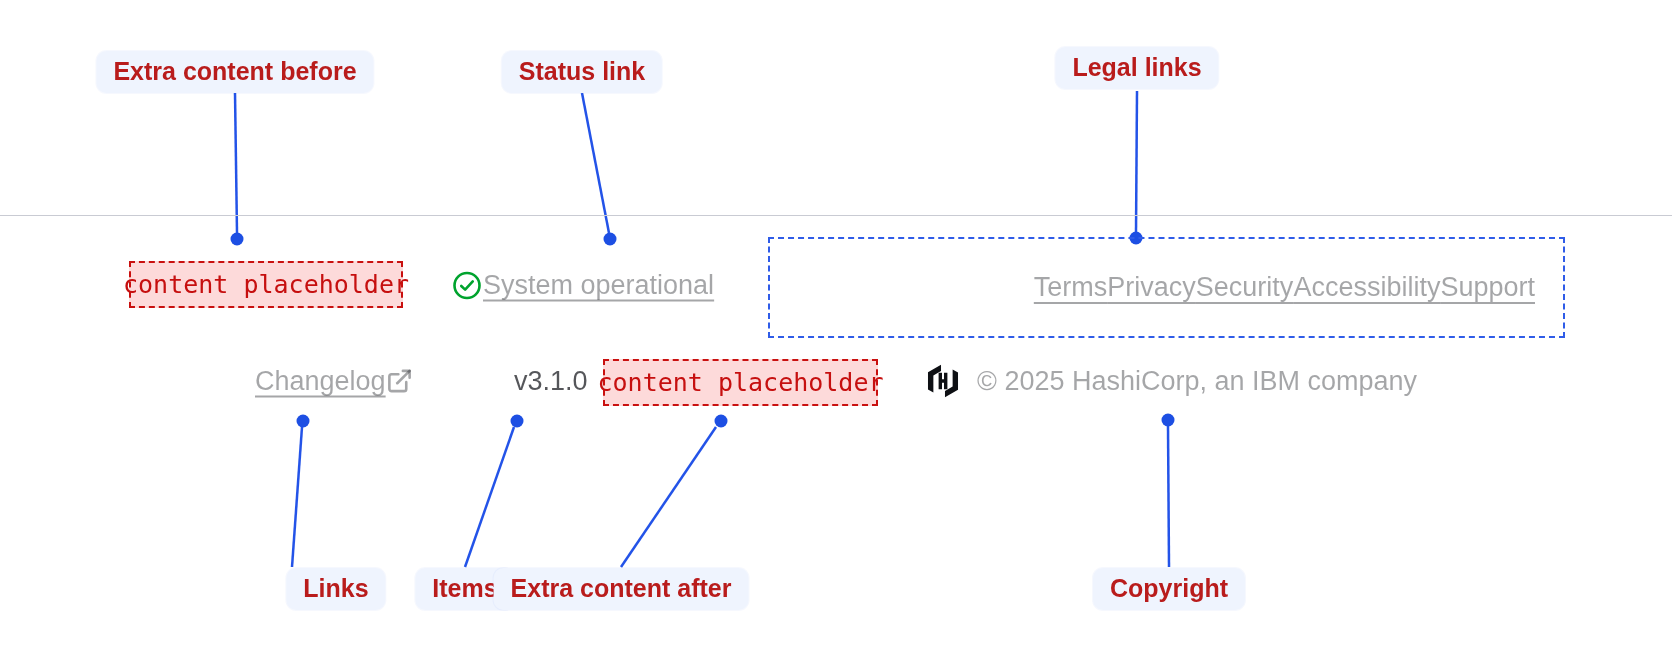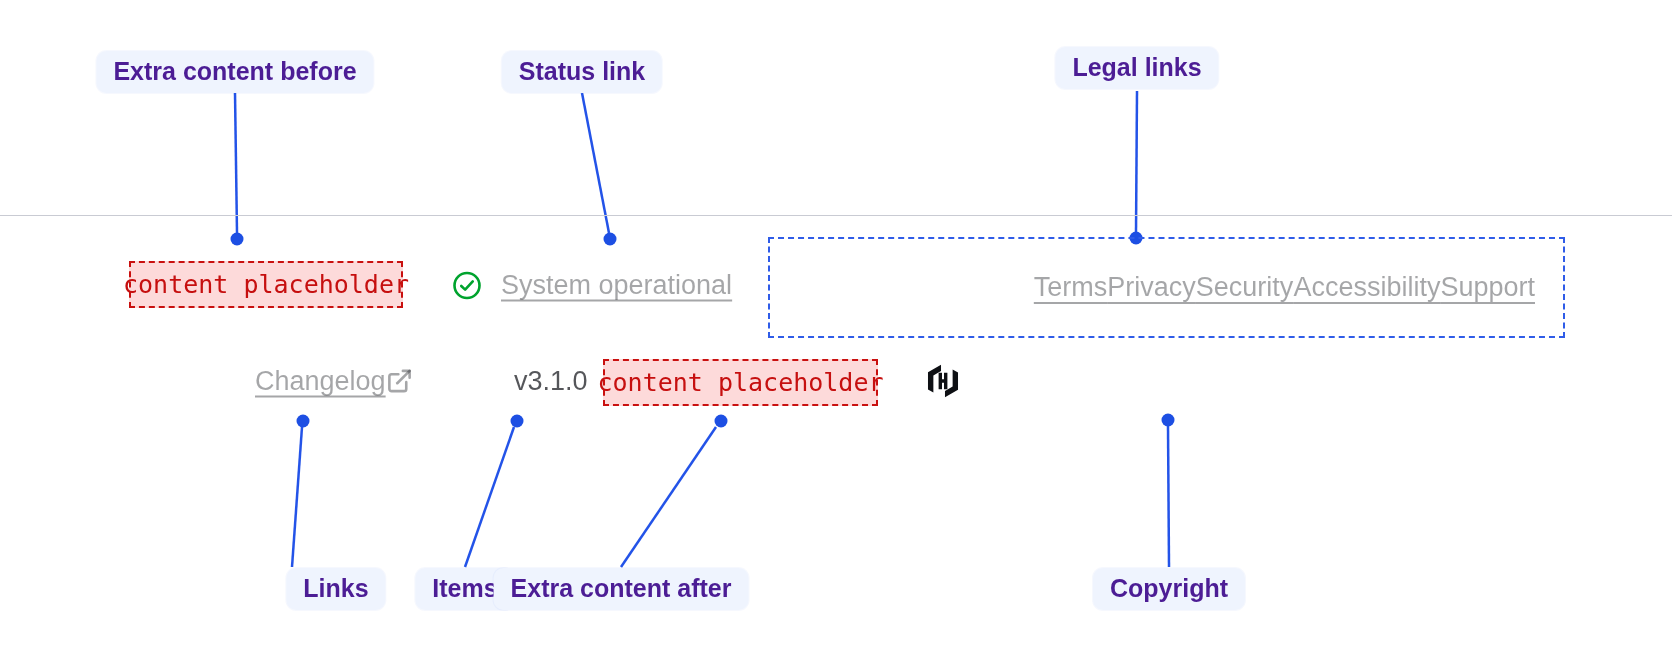--- a/index.html
+++ b/index.html
@@ -4,42 +4,42 @@
 <style>
   html,body{margin:0;padding:0;background:#ffffff;}
   .canvas{
     position:relative;width:1672px;height:658px;background:#ffffff;overflow:hidden;
     font-family:"Liberation Sans",sans-serif;
   }
   
   .pill{
     position:absolute;transform:translateX(-50%);
     background:#EFF4FE;border-radius:10px;padding:7px 17px;
-    color:#4c1d95;font-size:25px;font-weight:600;line-height:1.1;white-space:nowrap;
+    color:#b91c1c;font-size:25px;font-weight:600;line-height:1.1;white-space:nowrap;
     box-shadow:0 0 0 1px rgba(28,79,222,0.04);
   }
   
   .connectors{position:absolute;left:0;top:0;width:1672px;height:658px;pointer-events:none;}
   .connectors line{stroke:#2353E8;stroke-width:2.5px;}
   .connectors circle{fill:#1D4FE3;}
   
   .divider{position:absolute;left:0;right:0;top:215px;height:1px;background:#C9CBD3;}
   .placeholder{
     position:absolute;display:flex;align-items:center;justify-content:center;
     background:#FDDADA;border:2px dashed #C9100F;box-sizing:border-box;
     color:#C60F0F;font-family:"DejaVu Sans Mono",monospace;font-size:25px;white-space:nowrap;
   }
   #ph-before{left:129px;top:261px;width:274px;height:47px;}
   #ph-after{left:603px;top:359px;width:275px;height:47px;}
   .f-link{
     color:rgba(31,33,38,0.40);font-size:27px;white-space:nowrap;
     text-decoration:underline;text-decoration-thickness:2px;text-underline-offset:6px;
     cursor:pointer;
   }
-  #status{position:absolute;left:452px;top:285px;transform:translateY(-50%);display:flex;align-items:flex-end;gap:19px;}
+  #status{position:absolute;left:452px;top:285px;transform:translateY(-50%);display:flex;align-items:flex-end;gap:1px;}
   #legal-box{
     position:absolute;left:768px;top:237px;width:797px;height:101px;box-sizing:border-box;
     border:2px dashed #2F5CE8;
     display:flex;align-items:center;justify-content:flex-end;padding:0 28px 0 16px;
   }
   #changelog{position:absolute;left:255px;top:381px;transform:translateY(-50%);display:flex;align-items:center;}
   #version{position:absolute;left:514px;top:381px;transform:translateY(-50%);color:rgba(31,33,38,0.76);font-size:27px;}
   #logo{position:absolute;left:926px;top:381px;transform:translateY(-50%);line-height:0;}
   #copyright{position:absolute;left:977px;top:381px;transform:translateY(-50%);color:rgba(31,33,38,0.40);font-size:27px;white-space:nowrap;}
   .icon{display:inline-block;line-height:0;}
@@ -113,14 +113,15 @@
   <div class="placeholder" id="ph-after">content placeholder</div>
 
   <div id="logo">
     <svg width="34" height="36" viewBox="0 0 24 24" fill="#0E1014">
       <path d="M10.6 0.6 L1.4 5.9 V18 L5.2 20.2 V8.1 L10.6 5 Z"></path>
       <path d="M13.4 23.4 L22.6 18.1 V6 L18.8 3.8 V15.9 L13.4 19 Z"></path>
       <path d="M8.9 6.1 h2.4 v4.6 h1.4 V6.1 h2.4 v11.8 h-2.4 v-4.6 h-1.4 v4.6 H8.9 Z"></path>
     </svg>
   </div>
 
+  <div id="copyright">© 2025 HashiCorp, an IBM company</div>
 
 </div>
 
 </body></html>

